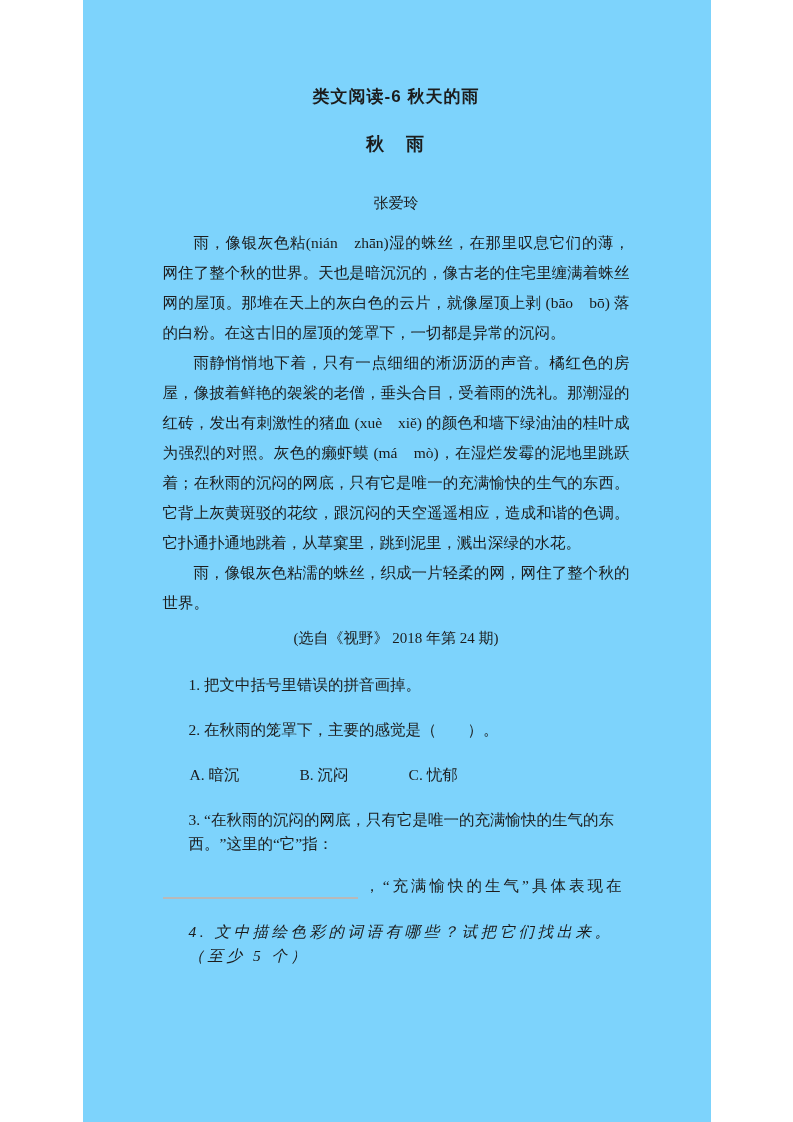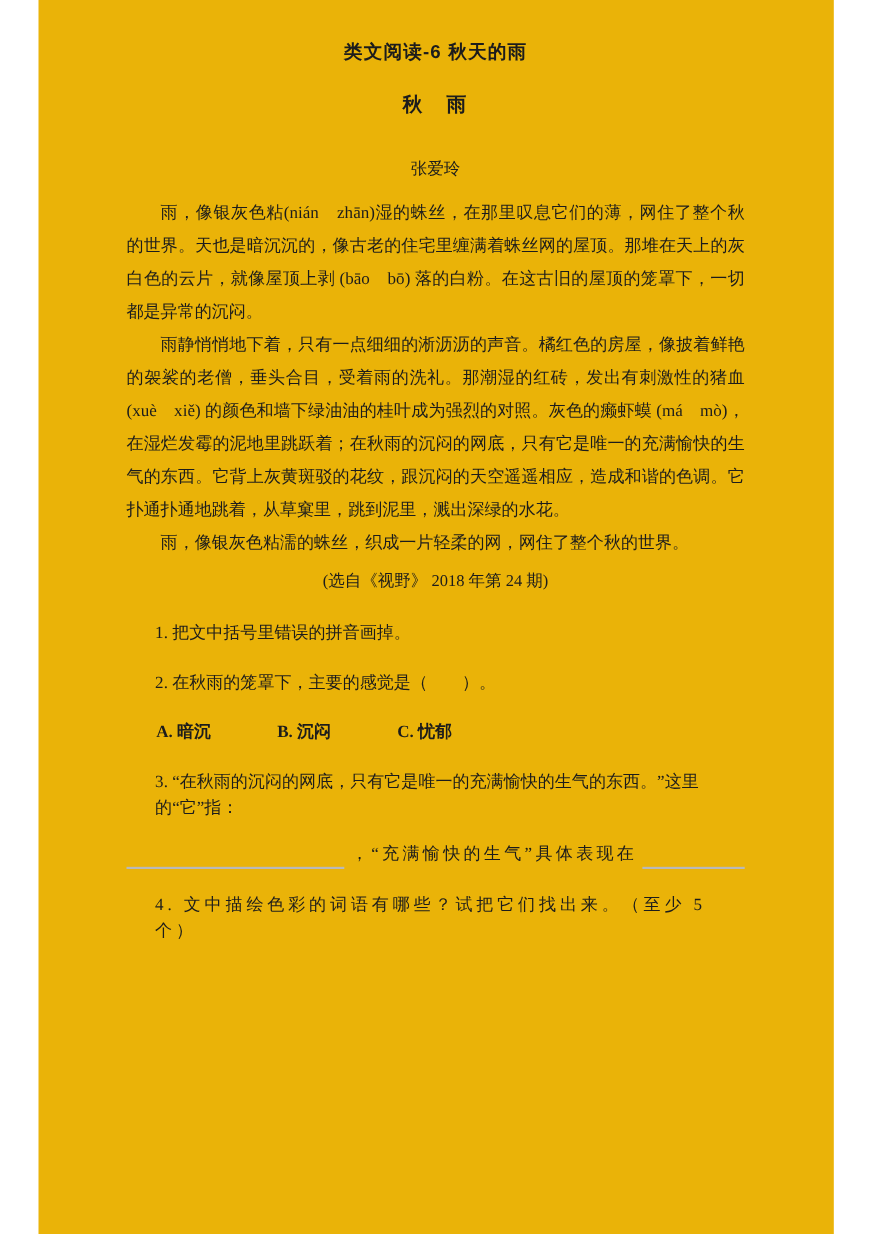--- a/index.html
+++ b/index.html
@@ -2,26 +2,26 @@
 <html><head>
 <meta charset="utf-8">
 <style>
   html, body {
     margin: 0;
     padding: 0;
     background: #ffffff;
   }
   .page {
     position: relative;
-    width: 723px;
+    width: 628px;
     height: 1122px;
     margin: 0 auto;
-    background: #eab308;
+    background: #7dd3fc;
     box-sizing: border-box;
-    padding: 37px 81px 40px 80px;
+    padding: 86px 81px 40px 80px;
     overflow: hidden;
     color: #1c1c1c;
     font-family: "Liberation Serif", "DejaVu Serif", serif;
   }
   .doc-title {
     margin: 0;
     text-align: center;
     font-size: 17px;
     line-height: 22px;
     font-weight: bold;
@@ -67,21 +67,21 @@
     font-size: 15.5px;
     line-height: 24px;
   }
   .options {
     margin-top: 21px;
     padding-left: 27px;
     font-size: 15.5px;
     line-height: 24px;
     display: flex;
   }
-  .options .option { margin-right: 60px; font-weight: bold; }
+  .options .option { margin-right: 60px; }
   .blank-line {
     display: flex;
     align-items: flex-end;
     margin-top: 17px;
     font-size: 15.5px;
     line-height: 26px;
     text-align: right;
   }
   .blank {
     display: inline-block;
@@ -94,20 +94,21 @@
   .q3-mid {
     letter-spacing: 3px;
     padding: 0 5px 0 6px;
     white-space: nowrap;
   }
   .q3-note {
     margin-left: 56px;
   }
   .q4 {
     letter-spacing: 3.5px;
+    font-style: italic;
   }
 </style>
 </head>
 <body>
 
 <div class="page">
 
   <h1 class="doc-title">类文阅读-6 秋天的雨</h1>
 
   <h2 class="essay-title">秋　雨</h2>

